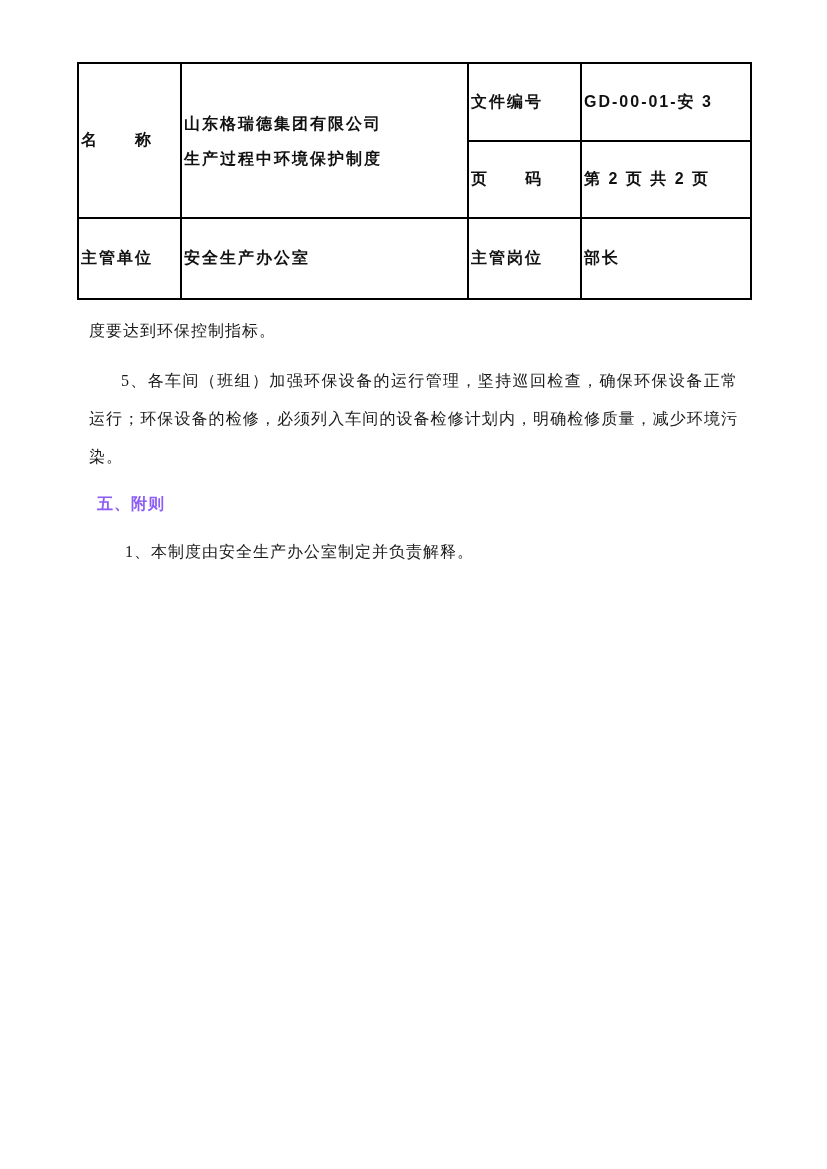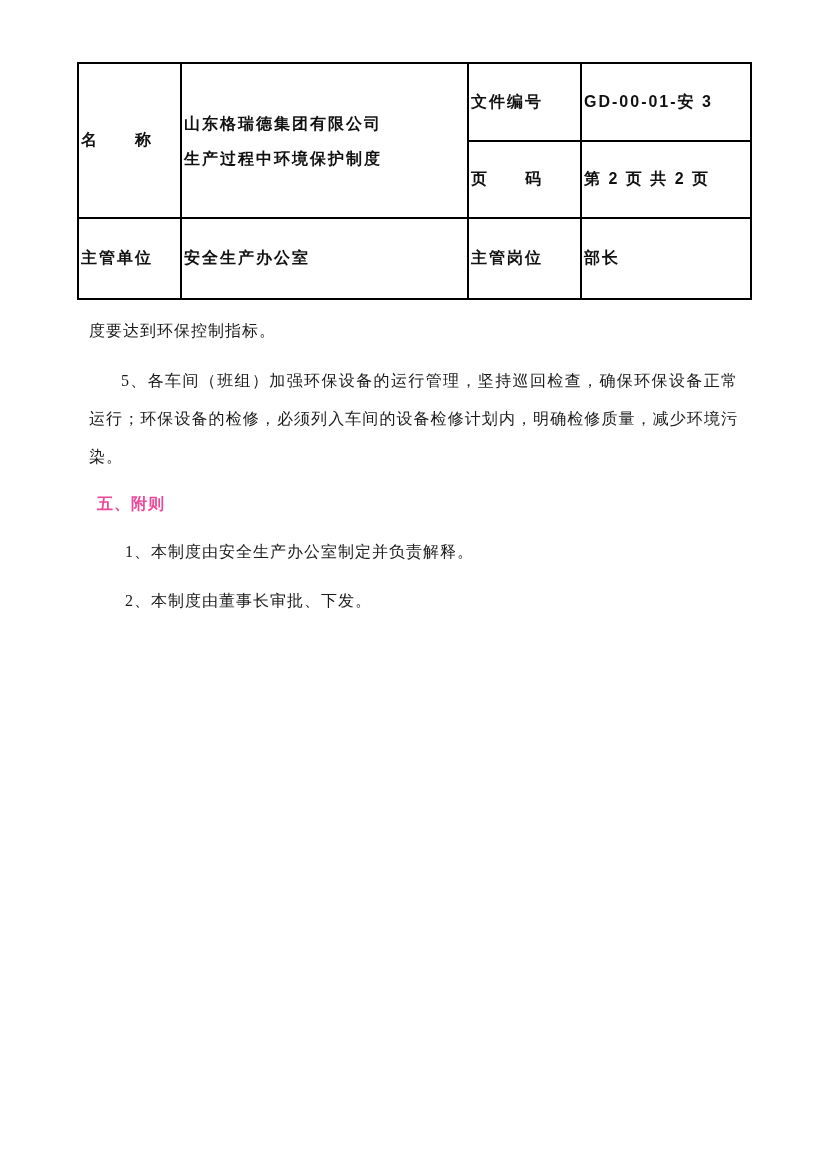--- a/index.html
+++ b/index.html
@@ -60,21 +60,21 @@
   .para.no-indent {
     text-indent: 0;
   }
   .heading {
     margin: 0;
     line-height: 32px;
     padding-left: 20px;
     font-family: "Liberation Sans", sans-serif;
     font-weight: bold;
     font-size: 16px;
-    color: #ec4899;
+    color: #8b5cf6;
   }
   .list-item {
     margin: 16px;
     line-height: 32.5px;
     text-align: justify;
     text-indent: 2em;
   }
 </style>
 </head>
 <body>
@@ -112,17 +112,16 @@
       </tbody>
     </table>
 
     <div class="doc-body">
       <p class="para no-indent">度要达到环保控制指标。</p>
       <p class="para">5、各车间（班组）加强环保设备的运行管理，坚持巡回检查，确保环保设备正常运行；环保设备的检修，必须列入车间的设备检修计划内，明确检修质量，减少环境污染。</p>
 
       <h3 class="heading">五、附则</h3>
 
       <p class="list-item">1、本制度由安全生产办公室制定并负责解释。</p>
-      <p class="list-item">2、本制度由董事长审批、下发。</p>
     </div>
 
   </div>
 </div>
 
 </body></html>

